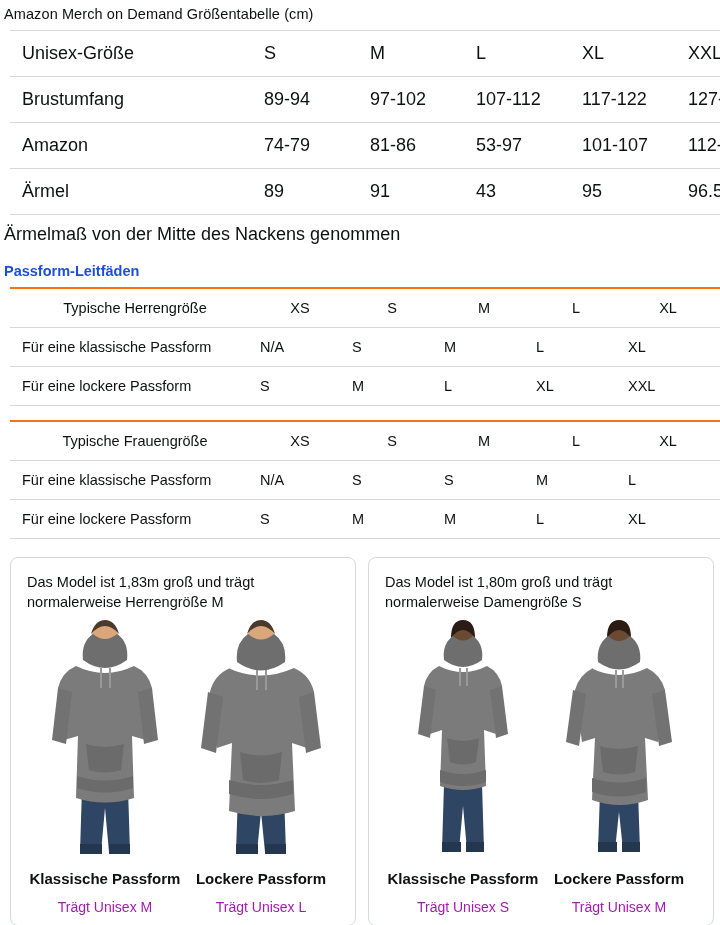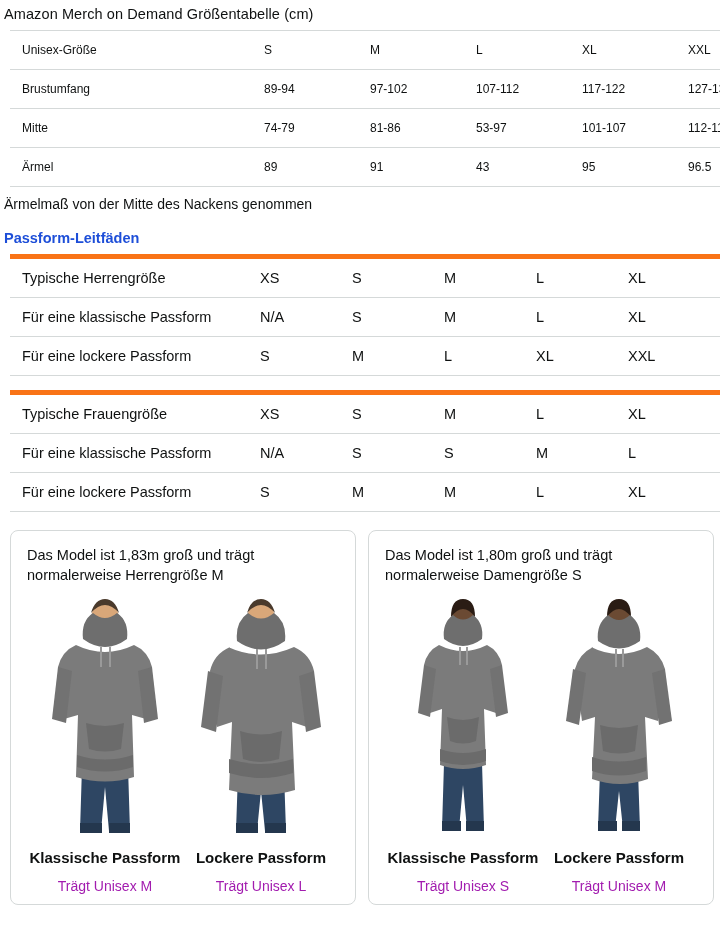--- a/index.html
+++ b/index.html
@@ -30,32 +30,32 @@
   }
   table.size-table {
     border-collapse: collapse;
     width: 704px;
     margin: 0 0 0 10px;
     table-layout: fixed;
   }
   table.size-table td {
     border-bottom: 1px solid #d5d9d9;
     padding: 12px 0 12px 12px;
-    font-size: 12px;
+    font-size: 18px;
     color: #0f1111;
     vertical-align: middle;
     white-space: nowrap;
   }
   table.size-table tr:first-child td {
     border-top: 1px solid #d5d9d9;
   }
   .col-label { width: 230px; }
   .col-val   { width: 94px; }
   .note {
-    font-size: 14px;
+    font-size: 18px;
     color: #0f1111;
     padding: 9px 16px 0 4px;
   }
   .section-head {
     font-size: 14.5px;
     color: #1d4ed8;
     padding: 18px 0 8px 4px;
     font-weight: bold;
   }
   table.fit-table {
@@ -65,21 +65,22 @@
     table-layout: fixed;
   }
   table.fit-table td {
     border-bottom: 1px solid #d5d9d9;
     padding: 11px 0 11px 12px;
     font-size: 14.5px;
     color: #0f1111;
     white-space: nowrap;
   }
   table.fit-table tr:first-child td {
-    border-top: 5px solid #f97316;
+    border-top: 2px solid #f97316;
+    text-align: center;
   }
   .fit-label { width: 226px; }
   .fit-val   { width: 80px; }
   .gap-10 { height: 14px; }
 
   .models-row {
     display: flex;
     gap: 12px;
     margin: 18px 0 0 10px;
     width: 704px;
@@ -88,21 +89,20 @@
     border: 1px solid #d5d9d9;
     border-radius: 8px;
     width: 346px;
     box-sizing: border-box;
     padding: 14px 16px 10px 16px;
   }
   .model-caption {
     font-size: 14.5px;
     line-height: 20px;
     color: #0f1111;
-    margin-bottom: 6px;
     min-height: 40px;
   }
   .figures {
     display: flex;
     justify-content: space-around;
     align-items: flex-end;
     height: 250px;
   }
   .figure-wrap {
     width: 150px;
@@ -149,21 +149,21 @@
       </tr>
       <tr>
         <td class="col-label">Brustumfang</td>
         <td class="col-val">89-94</td>
         <td class="col-val">97-102</td>
         <td class="col-val">107-112</td>
         <td class="col-val">117-122</td>
         <td class="col-val">127-132</td>
       </tr>
       <tr>
-        <td class="col-label">Mitte</td>
+        <td class="col-label">Amazon</td>
         <td class="col-val">74-79</td>
         <td class="col-val">81-86</td>
         <td class="col-val">53-97</td>
         <td class="col-val">101-107</td>
         <td class="col-val">112-117</td>
       </tr>
       <tr>
         <td class="col-label">Ärmel</td>
         <td class="col-val">89</td>
         <td class="col-val">91</td>

